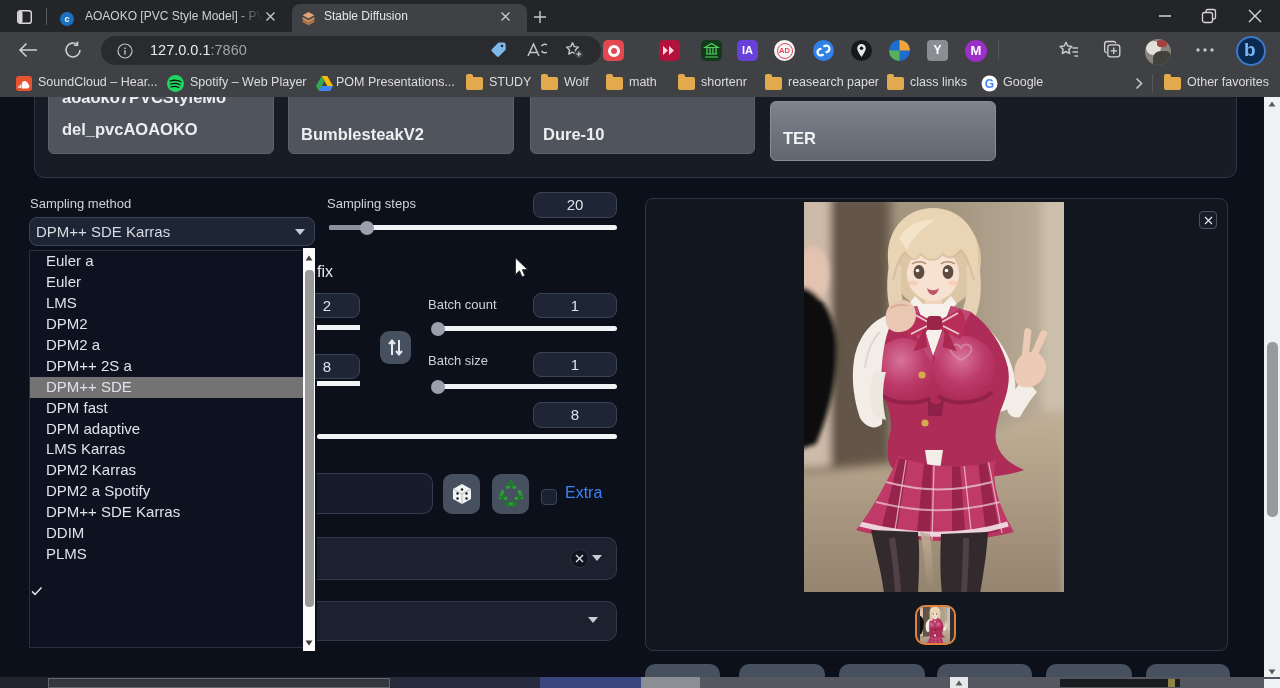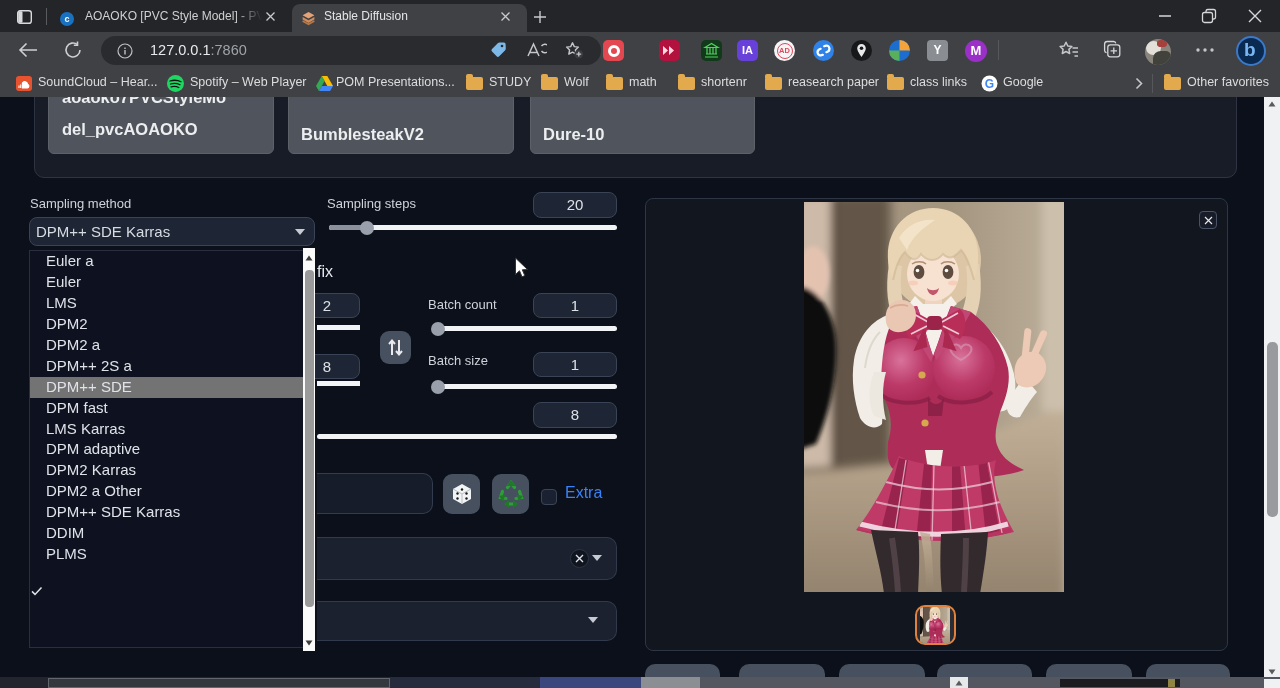--- a/index.html
+++ b/index.html
@@ -210,20 +210,22 @@
   <div class="abs" style="left:34px;top:-30px;width:1203px;height:111px;background:#181c27;
     border:1px solid #2e3443;border-radius:10px"></div>
   <div class="abs" style="left:48px;top:-20px;width:226px;height:77px;background:#50555d;border:1px solid #5d6269;
     border-radius:6px;overflow:hidden">
     <div style="margin:3px 0 0 13px;font-size:16.5px;font-weight:bold;color:#eceef0;line-height:32px">aoaoko7PVCStyleMo<br>del_pvcAOAOKO</div>
   </div>
   <div class="abs" style="left:288px;top:-20px;width:226px;height:77px;background:#50555d;border:1px solid #5d6269;
     border-radius:6px;color:#eceef0;font-size:16.5px;font-weight:bold;line-height:20px;padding:46px 0 0 12px">BumblesteakV2</div>
   <div class="abs" style="left:530px;top:-20px;width:225px;height:77px;background:#50555d;border:1px solid #5d6269;
     border-radius:6px;color:#eceef0;font-size:16.5px;font-weight:bold;line-height:20px;padding:46px 0 0 12px">Dure-10</div>
+  <div class="abs" style="left:770px;top:4px;width:226px;height:60px;background:linear-gradient(#7d848e,#60676f);
+    border:1px solid #878e97;border-radius:6px;color:#f2f3f5;font-size:16.5px;font-weight:bold;line-height:20px;padding:26px 0 0 12px">TER</div>
 
   <div class="lbl" style="left:30px;top:99px">Sampling method</div>
   <div class="lbl" style="left:327px;top:99px">Sampling steps</div>
   <div class="inbox" style="left:533px;top:95px;width:84px;height:26px;line-height:24px">20</div>
   <div class="slider" style="left:329px;top:128px;width:288px"></div>
   <div class="abs" style="left:329px;top:128px;width:38px;height:5px;background:#8b919c;border-radius:3px"></div>
   <div class="handle" style="left:360px;top:124px"></div>
 
   <div class="abs" style="left:29px;top:120px;width:286px;height:29px;background:#1e2635;
     border:1px solid #3a4456;border-radius:8px;color:#d7dbe2;font-size:15px;line-height:27px;padding-left:6px">DPM++ SDE Karras</div>
@@ -298,24 +300,24 @@
 
   <div class="abs" style="left:29px;top:153px;width:286px;height:398px;background:#0e1220;border:1px solid #28303f">
     <div class="ditem">Euler a</div>
     <div class="ditem">Euler</div>
     <div class="ditem">LMS</div>
     <div class="ditem">DPM2</div>
     <div class="ditem">DPM2 a</div>
     <div class="ditem">DPM++ 2S a</div>
     <div class="ditem" style="background:#737373">DPM++ SDE</div>
     <div class="ditem">DPM fast</div>
+    <div class="ditem">DPM adaptive</div>
     <div class="ditem">LMS Karras</div>
-    <div class="ditem">DPM adaptive</div>
     <div class="ditem">DPM2 Karras</div>
-    <div class="ditem">DPM2 a Other</div>
+    <div class="ditem">DPM2 a Spotify</div>
     <div class="ditem" id="checked">DPM++ SDE Karras</div>
     <div class="ditem">DDIM</div>
     <div class="ditem">PLMS</div>
   </div>
   <svg class="abs" style="left:31px;top:489px" width="12" height="10" viewBox="0 0 12 10">
     <path d="M1 5.4 L4 8.4 L10.5 1.4" stroke="#dfe2e8" stroke-width="1.5" fill="none"></path>
     </svg>
 
   <div class="abs" style="left:303px;top:151px;width:12px;height:403px;background:#fbfbfc"></div>
   <div class="abs" style="left:304.5px;top:173px;width:9px;height:337px;background:#9a9a9a;border-radius:4px"></div>

